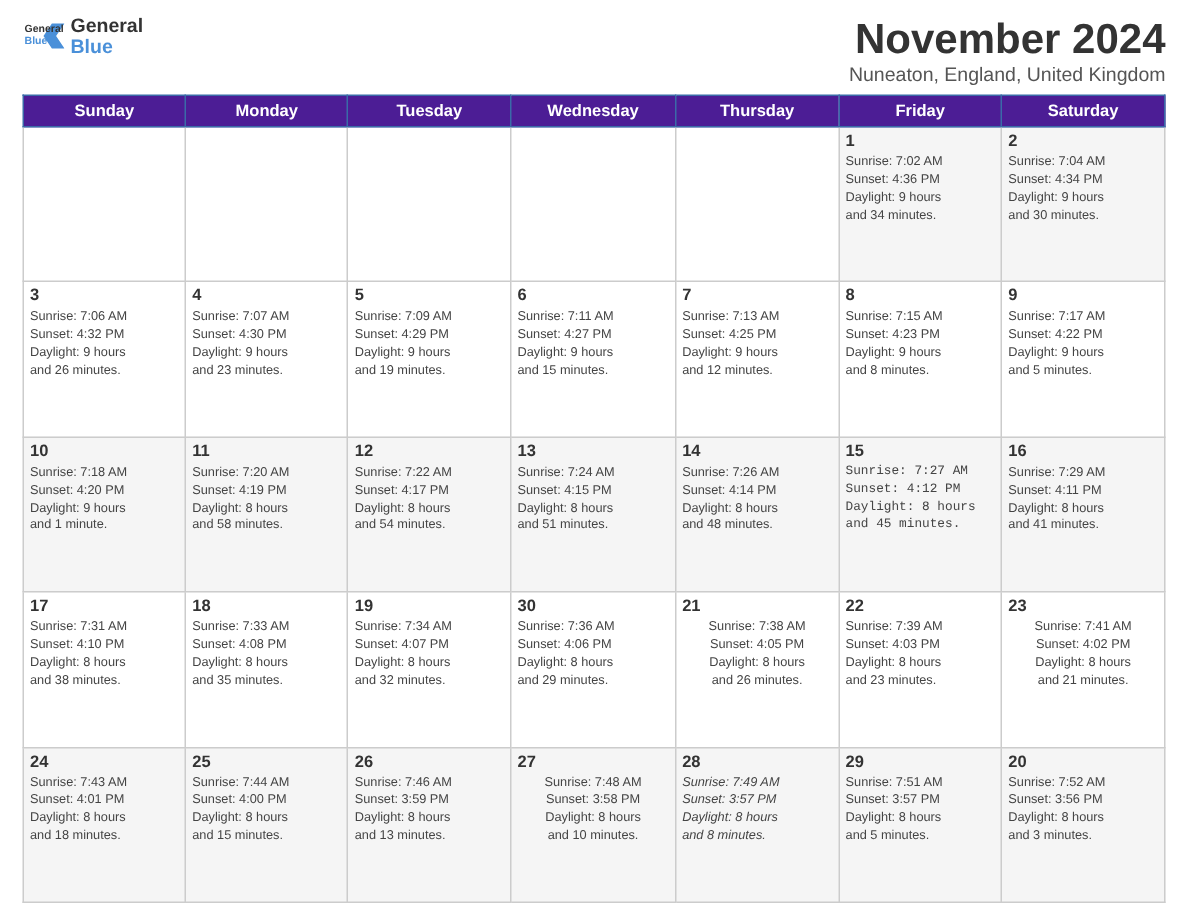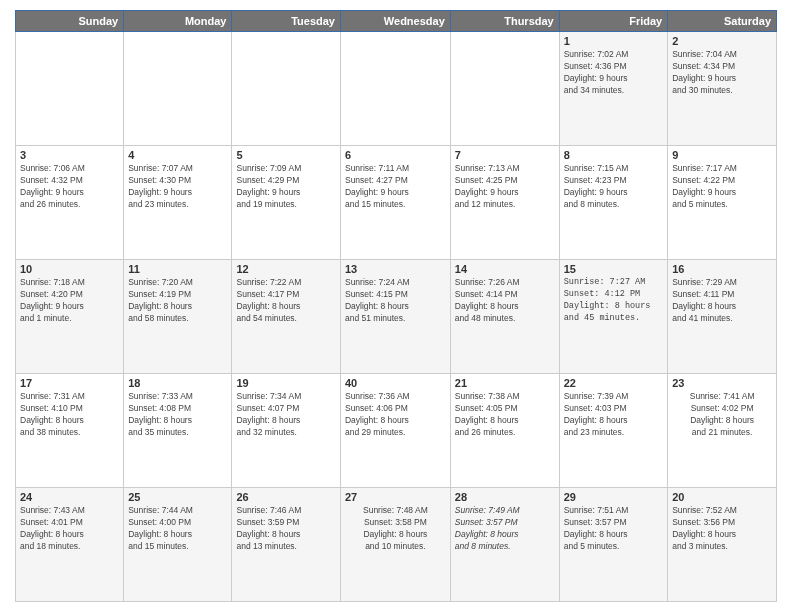--- a/index.html
+++ b/index.html
@@ -43,26 +43,26 @@
     .location {
       font-size: 13px;
       color: #555;
     }
     .calendar {
       width: 100%;
       border-collapse: collapse;
       flex: 1;
     }
     .calendar thead th {
-      background: #737373;
+      background: #4c1d95;
       color: white;
       font-size: 11px;
       font-weight: bold;
       padding: 4px 5px;
-      text-align: right;
+      text-align: center;
       border: 1px solid #3a6aa8;
     }
     .calendar tbody td {
       border: 1px solid #ccc;
       vertical-align: top;
       padding: 3px 4px;
       font-size: 9px;
       color: #333;
       width: 113px;
       height: 80px;
@@ -86,20 +86,37 @@
       color: #444;
     }
     .empty-cell {
       background: #fff !important;
     }
   </style>
 </head>
 <body>
 
 <div class="page">
+  <div class="header">
+    <div class="logo">
+      <svg class="logo-icon" viewBox="0 0 40 40">
+        <polygon points="28,8 40,8 32,20 40,32 28,32 20,20" fill="#4a90d9"></polygon>
+        <text x="2" y="16" font-size="10" font-weight="bold" fill="#333" font-family="Arial">General</text>
+        <text x="2" y="28" font-size="10" font-weight="bold" fill="#4a90d9" font-family="Arial">Blue</text>
+      </svg>
+      <div>
+        <div style="font-size:13px;font-weight:bold;color:#333;line-height:1.1;">General</div>
+        <div style="font-size:13px;font-weight:bold;color:#4a90d9;line-height:1.1;">Blue</div>
+      </div>
+    </div>
+    <div class="title-block">
+      <div class="month-year">November 2024</div>
+      <div class="location">Nuneaton, England, United Kingdom</div>
+    </div>
+  </div>
 
   <table class="calendar">
     <thead>
       <tr>
       <th>Sunday</th>
           <th>Monday</th>
           <th>Tuesday</th>
           <th>Wednesday</th>
           <th>Thursday</th>
           <th>Friday</th>
@@ -246,29 +263,29 @@
 and 35 minutes.</div>
           </td>
           <td>
             <span class="day-number">19</span>
             <div class="day-info" style="white-space: pre-line;">Sunrise: 7:34 AM
 Sunset: 4:07 PM
 Daylight: 8 hours
 and 32 minutes.</div>
           </td>
           <td>
-            <span class="day-number">40</span>
+            <span class="day-number">30</span>
             <div class="day-info" style="white-space: pre-line;">Sunrise: 7:36 AM
 Sunset: 4:06 PM
 Daylight: 8 hours
 and 29 minutes.</div>
           </td>
           <td>
             <span class="day-number">21</span>
-            <div class="day-info" style="white-space: pre-line;">Sunrise: 7:38 AM
+            <div class="day-info" style="white-space: pre-line; text-align: center;">Sunrise: 7:38 AM
 Sunset: 4:05 PM
 Daylight: 8 hours
 and 26 minutes.</div>
           </td>
           <td>
             <span class="day-number">22</span>
             <div class="day-info" style="white-space: pre-line;">Sunrise: 7:39 AM
 Sunset: 4:03 PM
 Daylight: 8 hours
 and 23 minutes.</div>

